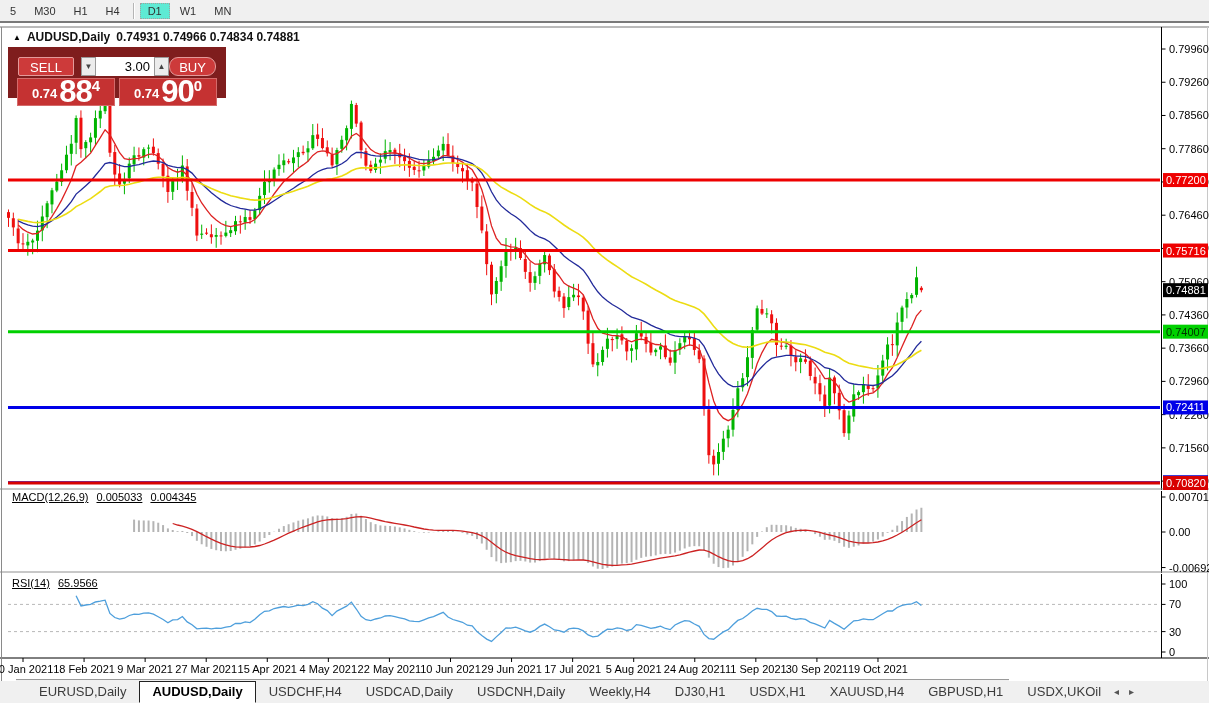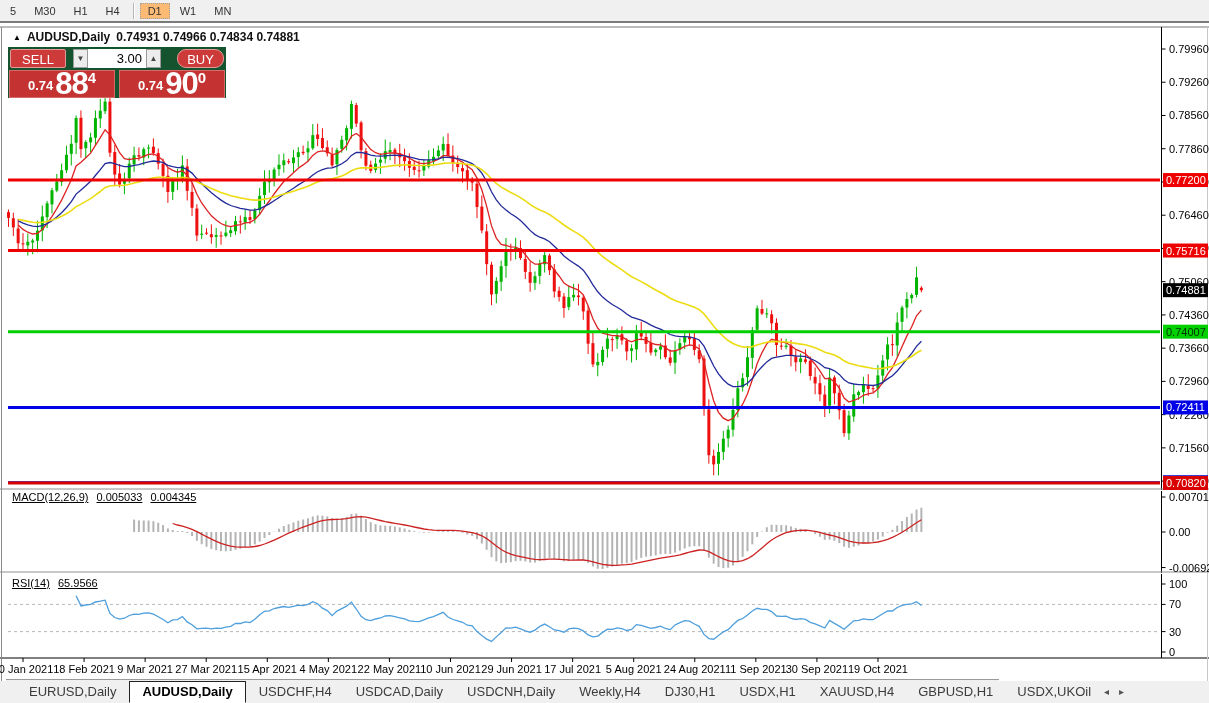--- a/index.html
+++ b/index.html
@@ -2,35 +2,35 @@
 <html><head>
 <meta charset="utf-8">
 <style>
   html,body{margin:0;padding:0;background:#f0f0f0;font-family:"Liberation Sans",sans-serif;}
   .app{position:relative;width:1209px;height:703px;overflow:hidden;background:#f0f0f0;}
 
   
   .toolbar{position:absolute;top:0;left:0;width:1209px;height:21px;display:flex;align-items:center;
            background:#f0f0f0;padding-left:1px;box-sizing:border-box;}
   .tf{font-size:11px;color:#333;padding:2px 8px;margin:0 1px;cursor:default;}
-  .tf.active{background:#fdba74;border:1px dotted #a0a0a0;padding:1px 7px;}
+  .tf.active{background:#5eead4;border:1px dotted #a0a0a0;padding:1px 7px;}
   .tbsep{width:1px;height:16px;background:#b5b5b5;margin:0 4px;border-right:1px solid #fff;}
 
   
   .chart-window{position:absolute;top:21px;left:0;width:1209px;height:658px;background:#fff;
                 border-top:2px solid #7a7a7a;box-sizing:border-box;}
   .chart-window svg{position:absolute;top:0;left:0;}
 
   .chart-title{position:absolute;top:7px;left:13px;font-size:12px;font-weight:bold;color:#111;
                display:flex;align-items:center;gap:6px;white-space:nowrap;}
   .chart-title .tri{font-size:8px;color:#000;}
 
   
-  .trade-panel{position:absolute;top:24px;left:8px;width:218px;height:51px;background:#14532d;
-               box-sizing:border-box;padding:1px;}
+  .trade-panel{position:absolute;top:24px;left:8px;width:218px;height:51px;background:#7f1d1d;
+               box-sizing:border-box;padding:9px;}
   .tp-row1{display:flex;align-items:center;height:21px;}
   .tp-btn{height:19px;border:1px solid #e49a9a;background:#cd3a3a;color:#fff;font-size:13px;
           font-family:"Liberation Sans",sans-serif;border-radius:2px;cursor:pointer;line-height:17px;}
   .tp-sell{width:56px;margin-left:1px;}
   .tp-buy{width:47px;margin-left:auto;margin-right:1px;border-radius:9px;}
   .spin{width:15px;height:19px;background:#ececec;border:1px solid #9a9a9a;box-sizing:border-box;
         font-size:8px;color:#444;text-align:center;line-height:17px;cursor:pointer;}
   .spin.down{margin-left:7px;}
   .vol{width:58px;height:19px;border:none;background:#fff;font-size:13px;text-align:right;
        padding:0 4px;box-sizing:border-box;font-family:"Liberation Sans",sans-serif;color:#000;}
@@ -39,21 +39,21 @@
             display:flex;align-items:flex-end;justify-content:center;padding-bottom:1px;cursor:pointer;}
   .tp-price + .tp-price{margin-left:4px;}
   .tp-price .pre{font-size:13px;font-weight:bold;margin-right:2px;line-height:20px;}
   .tp-price .big{font-size:31px;font-weight:bold;line-height:25px;letter-spacing:-1px;}
   .tp-price .sup{font-size:15px;font-weight:bold;line-height:12px;align-self:flex-start;margin-top:1px;}
 
   .pane-label{position:absolute;left:12px;font-size:11px;color:#000;white-space:nowrap;}
   .pane-label span{margin-right:5px;text-decoration:underline;}
 
   
-  .tabbar{position:absolute;bottom:0;left:6px;width:993px;height:24px;background:#f0f0f0;
+  .tabbar{position:absolute;bottom:0;left:16px;width:993px;height:24px;background:#f0f0f0;
           border-top:1px solid #9a9a9a;display:flex;align-items:center;box-sizing:border-box;
           padding-left:12px;}
   .tab{font-size:13px;color:#3c3c3c;padding:3px 11px;cursor:pointer;white-space:nowrap;}
   .tab.active{background:#fff;border:1px solid #222;border-bottom:1px solid #fff;color:#000;
               font-weight:bold;padding:2px 12px 3px 12px;}
   .tabsep{width:1px;height:14px;background:#a8a8a8;margin:0 1px;}
   .tab-arrows{margin-left:auto;margin-right:8px;font-size:10px;color:#555;display:flex;gap:10px;}
   .tab-arrows span{cursor:pointer;}
 </style>
 </head>

